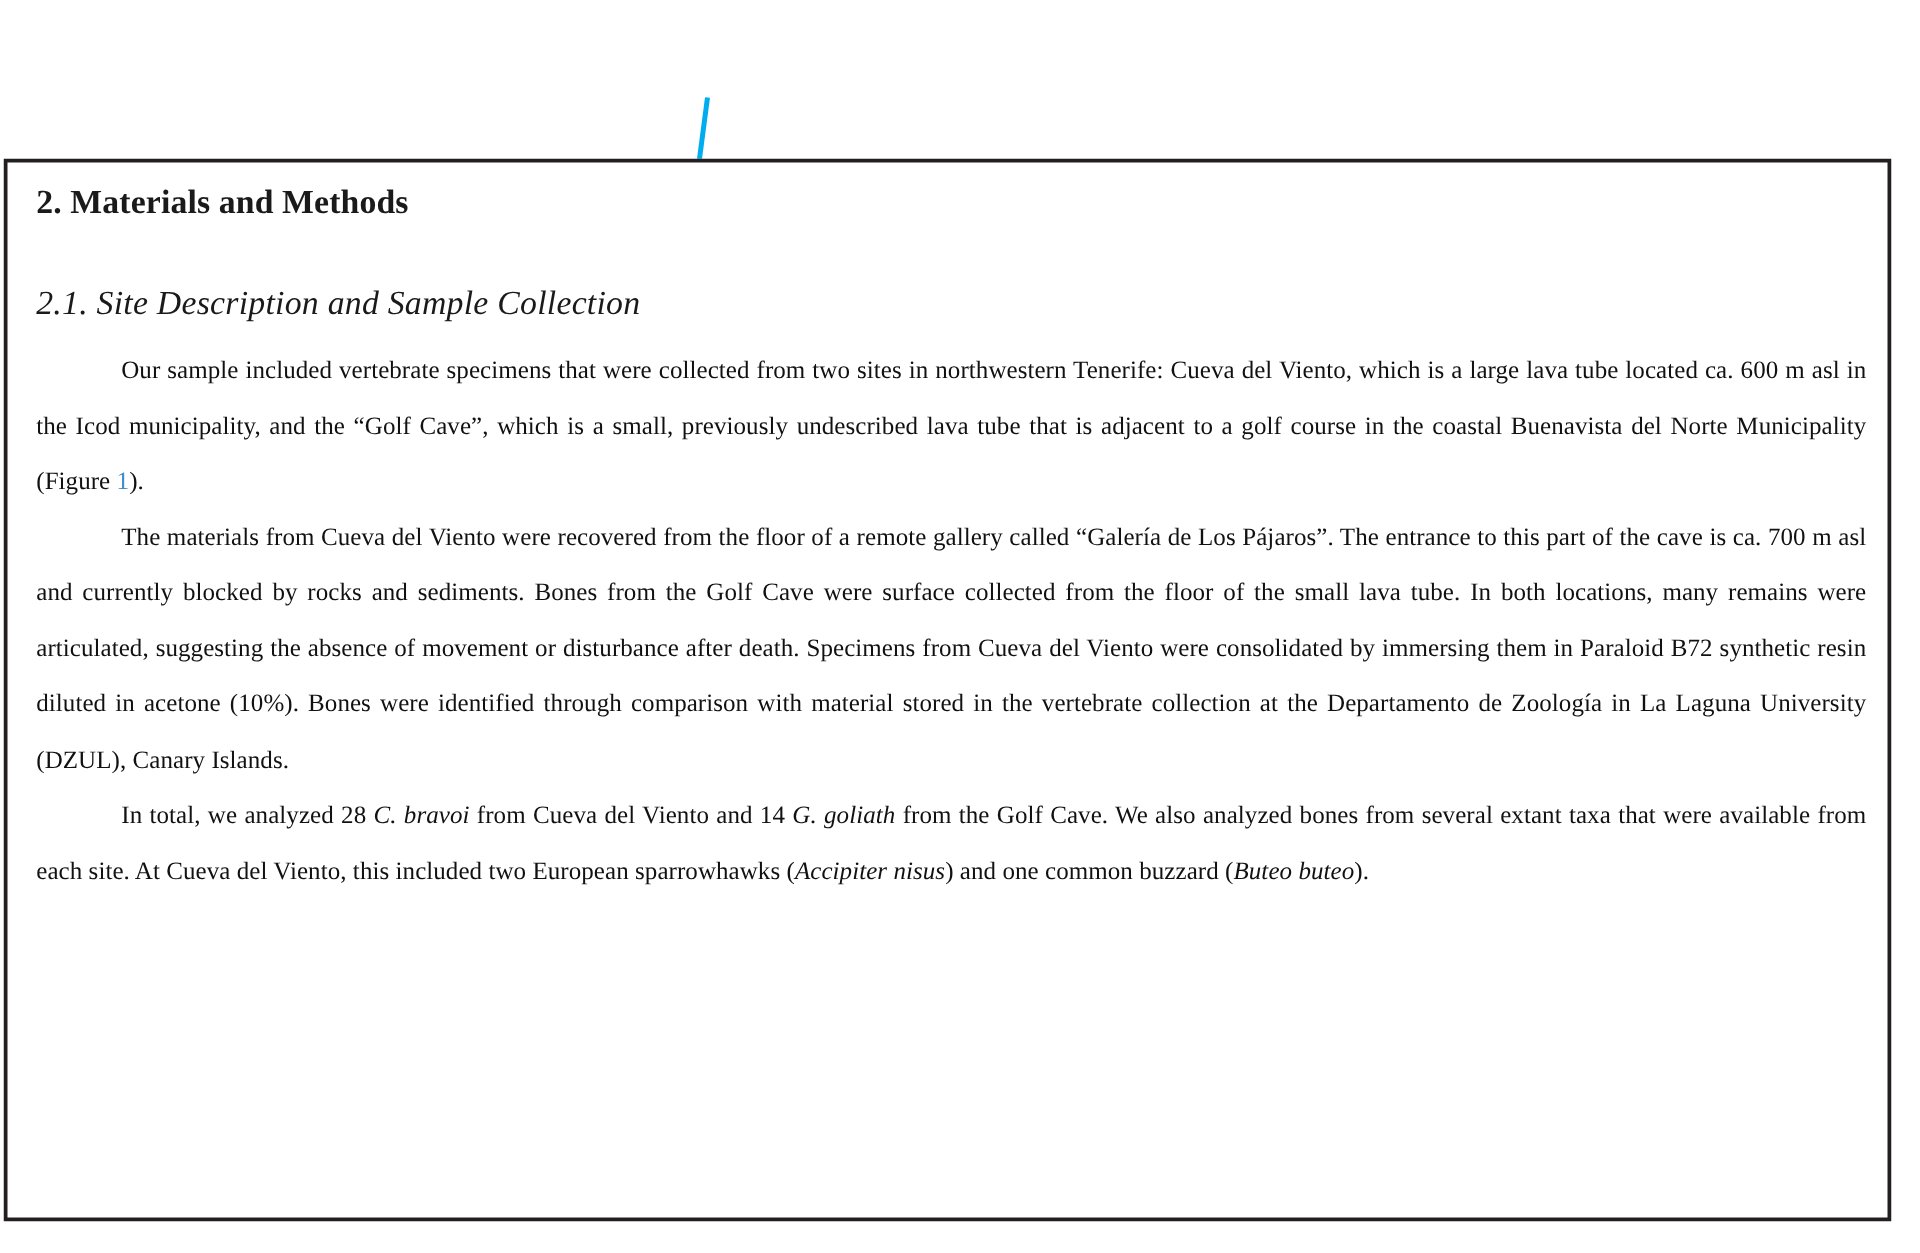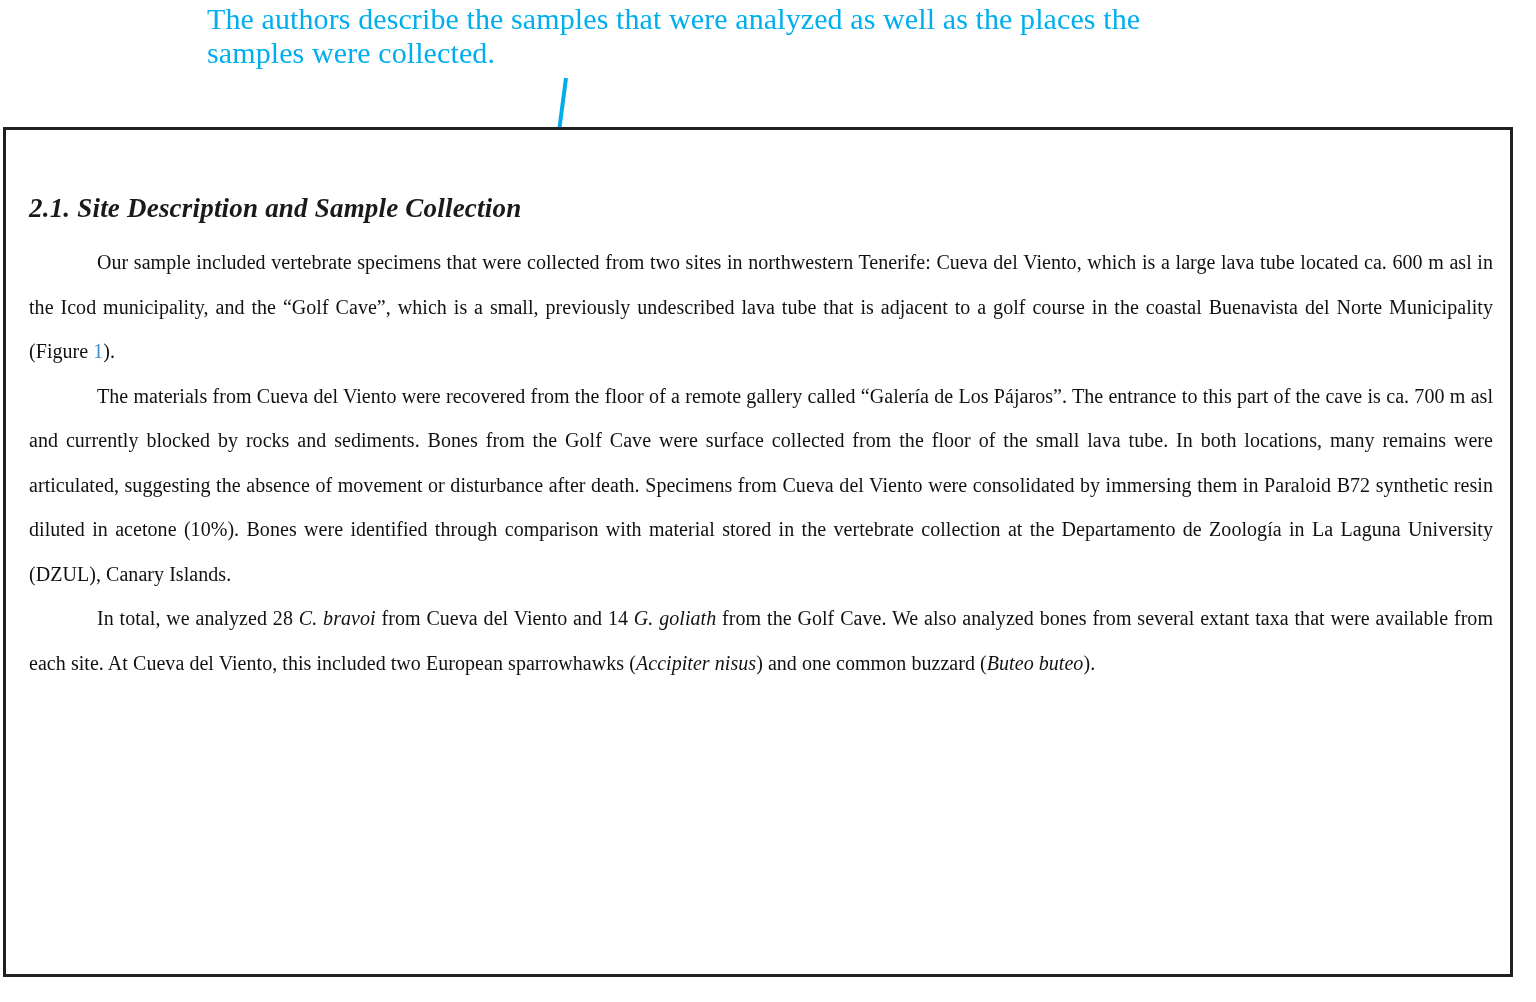--- a/index.html
+++ b/index.html
@@ -64,21 +64,21 @@
     margin: 0;
     font-size: 27px;
     font-weight: bold;
     line-height: 34px;
     color: #1a1a1a;
     letter-spacing: 0.1px;
   }
   h3.subsection-heading {
     margin: 48px 0 0 0;
     font-size: 27px;
-    font-weight: bold;
+    font-weight: normal;
     font-style: italic;
     line-height: 32px;
     color: #1a1a1a;
     letter-spacing: 0.2px;
   }
 
   p.body-para {
     margin: 0;
     font-size: 20px;
     line-height: 44.5px;
@@ -95,35 +95,35 @@
   p.body-para i { font-style: italic; }
   a.fig-link {
     color: #3d8ecb;
     text-decoration: none;
   }
 </style>
 </head>
 <body>
 
 <div id="annotation-layer">
-  <div id="annotation-text">The authors describe the samples that were analyzed as well as the places the samples were collected.</div>
 
   <svg id="annotation-arrow" viewBox="0 0 140 180" xmlns="http://www.w3.org/2000/svg">
     <defs>
       <marker id="arrowhead" markerWidth="5" markerHeight="6" refX="1.6" refY="3" orient="auto" markerUnits="strokeWidth">
         <path d="M0,0 L5,3 L0,6 L1.1,3 Z" fill="#00AEEF"></path>
       </marker>
     </defs>
     <line x1="66" y1="18" x2="48.5" y2="152" stroke="#00AEEF" stroke-width="4" marker-end="url(#arrowhead)"></line>
   </svg>
 </div>
 
 <div id="excerpt-box">
   <div id="excerpt-inner">
 
+    <h2 class="section-heading">2. Materials and Methods</h2>
 
     <h3 class="subsection-heading">2.1. Site Description and Sample Collection</h3>
 
     <p class="body-para first-para"><span>Our sample included vertebrate specimens that were collected from two sites in northwestern Tenerife: Cueva del Viento, which is a large lava tube located ca. 600 m asl in the Icod municipality, and the “Golf Cave”, which is a small, previously undescribed lava tube that is adjacent to a golf course in the coastal Buenavista del Norte Municipality (Figure </span><a class="fig-link" style="color: rgb(61, 142, 203);">1</a><span>).</span></p>
 
     <p class="body-para"><span>The materials from Cueva del Viento were recovered from the floor of a remote gallery called “Galería de Los Pájaros”. The entrance to this part of the cave is ca. 700 m asl and currently blocked by rocks and sediments. Bones from the Golf Cave were surface collected from the floor of the small lava tube. In both locations, many remains were articulated, suggesting the absence of movement or disturbance after death. Specimens from Cueva del Viento were consolidated by immersing them in Paraloid B72 synthetic resin diluted in acetone (10%). Bones were identified through comparison with material stored in the vertebrate collection at the Departamento de Zoología in La Laguna University (DZUL), Canary Islands.</span></p>
 
     <p class="body-para"><span>In total, we analyzed 28 </span><i>C. bravoi</i><span> from Cueva del Viento and 14 </span><i>G. goliath</i><span> from the Golf Cave. We also analyzed bones from several extant taxa that were available from each site. At Cueva del Viento, this included two European sparrowhawks (</span><i>Accipiter nisus</i><span>) and one common buzzard (</span><i>Buteo buteo</i><span>).</span></p>
 
   </div>

